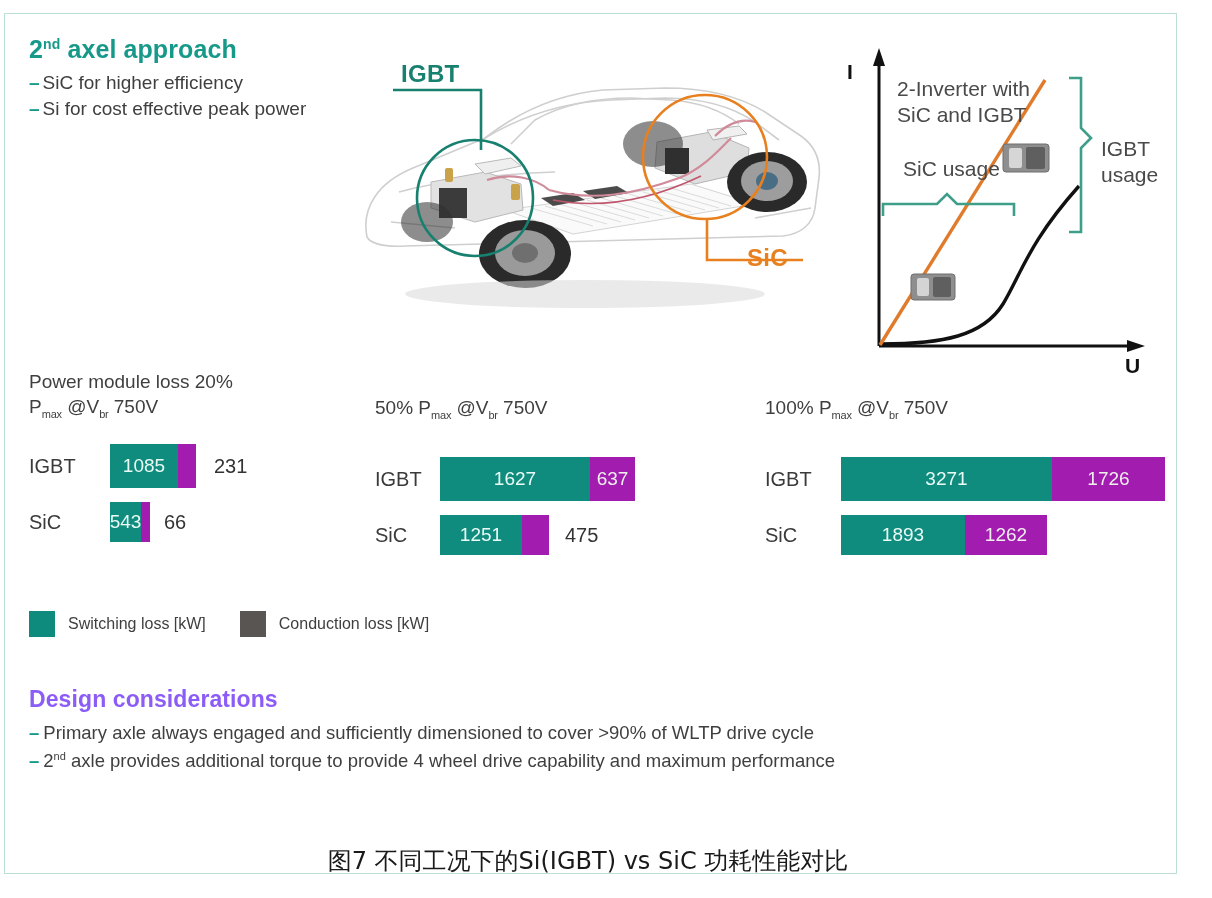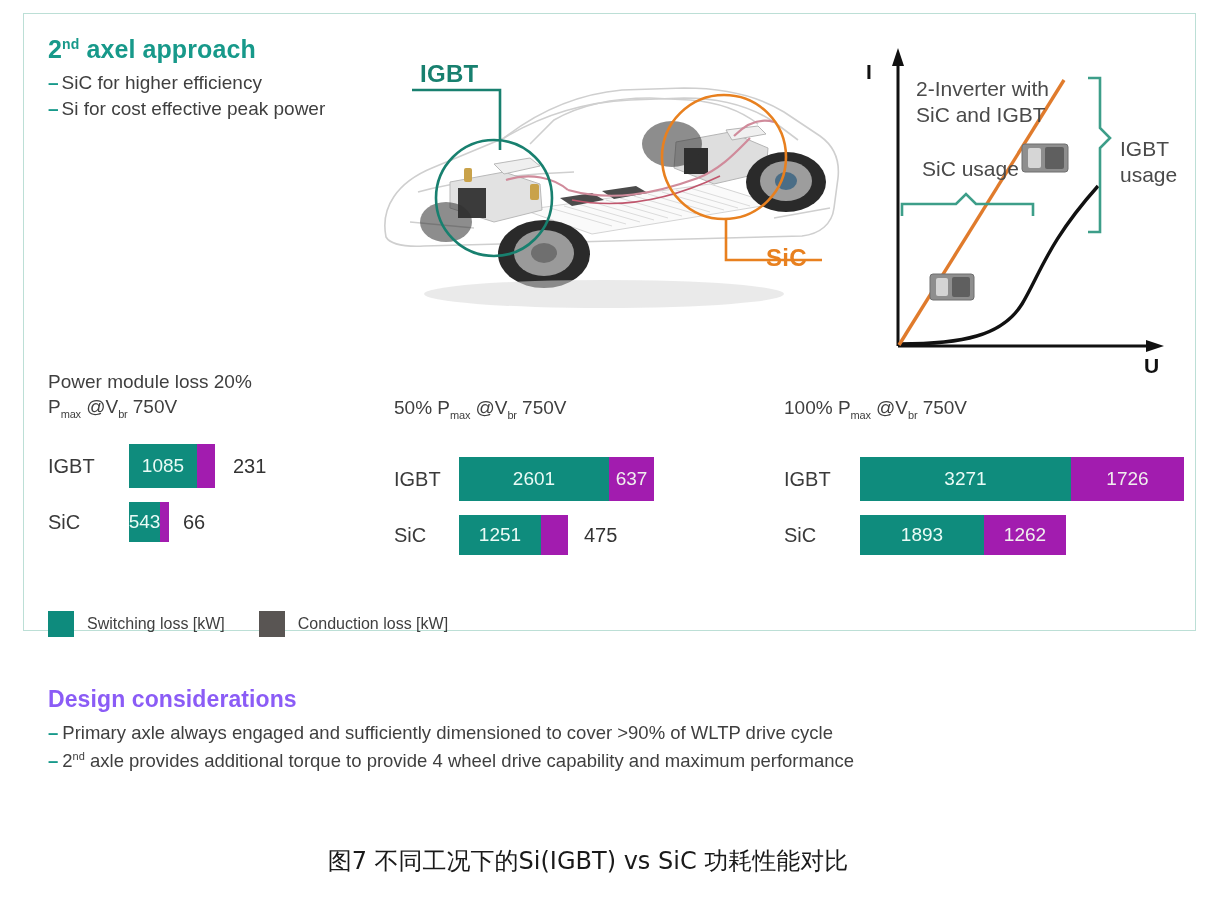--- a/index.html
+++ b/index.html
@@ -2,21 +2,21 @@
 <html><head>
 <meta charset="utf-8">
 <style>
   html,body{margin:0;padding:0;}
   body{
     width:1212px;height:898px;background:#ffffff;
     font-family:"Liberation Sans","DejaVu Sans",sans-serif;
     color:#3a3a3a;overflow:hidden;position:relative;
   }
   #slide{
-    position:absolute;left:23px;top:13px;width:1173px;height:618px;
+    position:absolute;left:4px;top:13px;width:1173px;height:861px;
     border:1.5px solid #bcdfd6;background:#fff;box-sizing:border-box;
   }
 
   
   .hdr{position:absolute;left:24px;top:22px;width:340px;}
   .hdr h1{
     margin:0 0 6px 0;font-size:25px;font-weight:700;color:#17998a;
     letter-spacing:.1px;line-height:1.1;
   }
   .hdr h1 sup{font-size:14px;vertical-align:super;font-weight:700;}
@@ -263,21 +263,21 @@
   </div>
 
   <div class="group" style="left:370px;top:381px;width:320px;">
     <div class="grp-title">
       <span>50% </span><span>P</span><sub>max</sub><span> @V</span><sub>br</sub><span> 750V</span>
     </div>
     <div class="rows" style="margin-top:34px;">
       <div class="row">
         <span class="rowlabel">IGBT</span>
         <div class="stack" style="left:65px;">
-          <div class="seg sw" style="width:150px;">2601</div>
+          <div class="seg sw" style="width:150px;">1627</div>
           <div class="seg cd" style="width:45px;">637</div>
         </div>
       </div>
       <div class="row small">
         <span class="rowlabel">SiC</span>
         <div class="stack" style="left:65px;">
           <div class="seg sw" style="width:82px;">1251</div>
           <div class="seg cd" style="width:27px;"></div>
         </div>
         <span class="outval" style="left:190px;">475</span>

